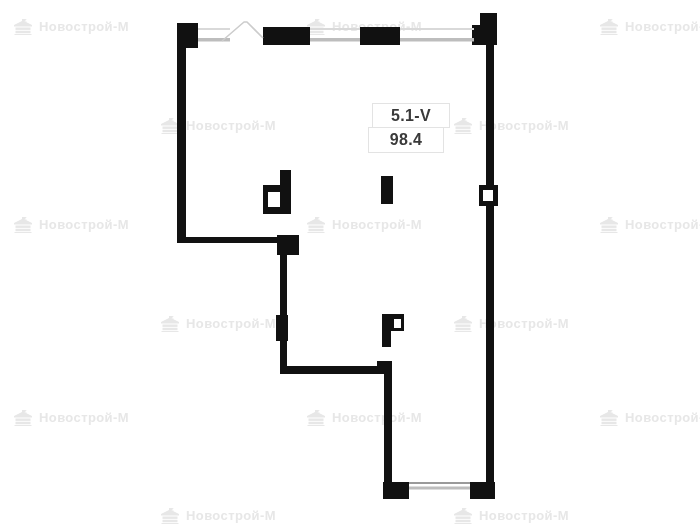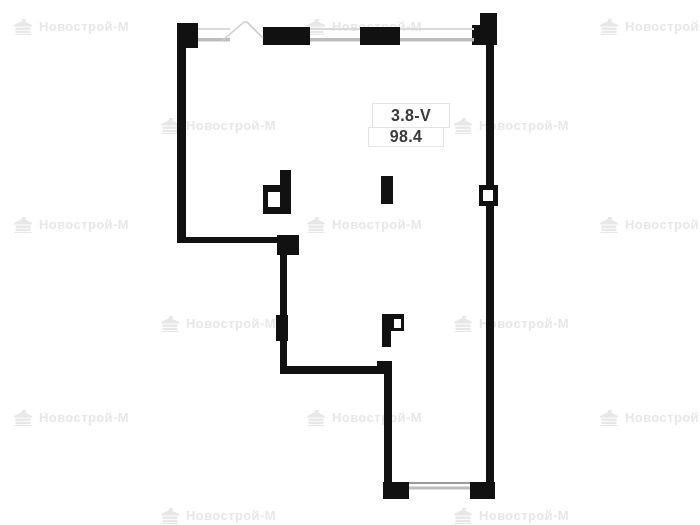--- a/index.html
+++ b/index.html
@@ -65,21 +65,21 @@
     color: var(--label-text, #3a3a3a);
     font-size: 16px;
     font-weight: 600;
     letter-spacing: 0.4px;
     display: flex;
     align-items: center;
     justify-content: center;
     box-sizing: border-box;
   }
   .unit-id   { width: 78px; height: 25px; margin-left: 4px; }
-  .unit-area { width: 76px; height: 20px; margin-top: -1px; }
+  .unit-area { width: 76px; height: 26px; margin-top: -1px; }
 </style>
 </head>
 <body>
 
 <div class="stage">
 
   <div class="watermark-layer" id="wm-layer">
       <div class="watermark" style="left: 13px; top: 19px;">
       <svg class="wm-icon" width="20" height="16" viewBox="0 0 20 16" fill="currentColor">
         <polygon points="1,6 10,1.5 19,6 19,7.5 1,7.5"></polygon>
@@ -282,17 +282,17 @@
         <rect class="hole" x="394" y="319" width="7" height="9"></rect>
       </g>
       <g>
         <rect class="wall" x="479" y="185" width="19" height="21"></rect>
         <rect class="hole" x="483" y="190" width="10" height="11"></rect>
       </g>
     </g>
   </svg>
 
   <div class="unit-label">
-    <div class="unit-cell unit-id">3.8-V</div>
+    <div class="unit-cell unit-id">5.1-V</div>
     <div class="unit-cell unit-area">98.4</div>
   </div>
 
 </div>
 
 </body></html>

